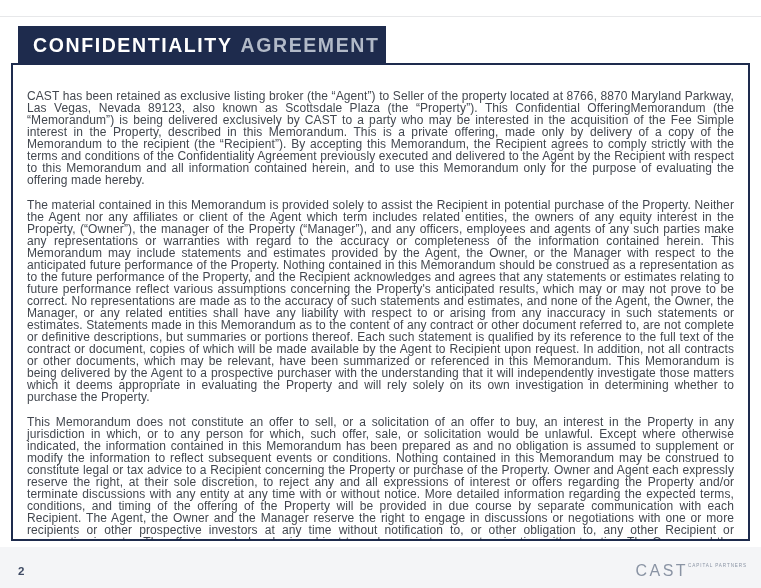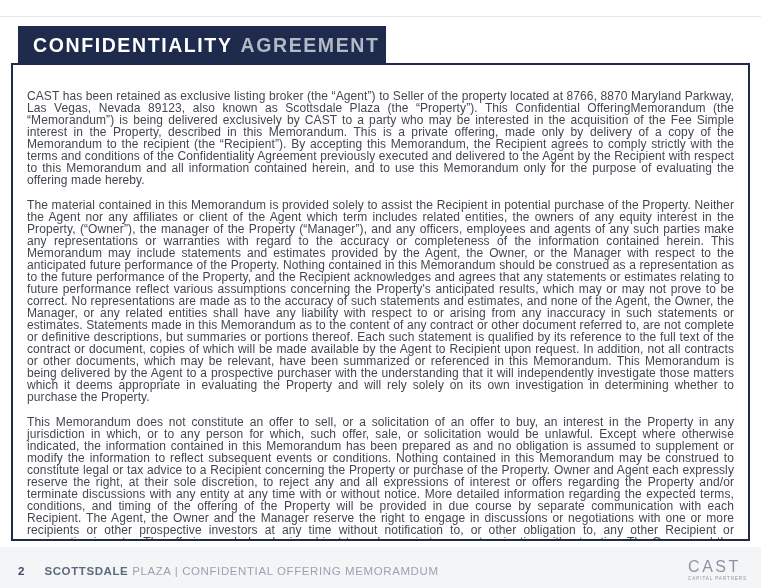--- a/index.html
+++ b/index.html
@@ -26,21 +26,21 @@
   }
 
   .footer{
     position:absolute;left:0;bottom:0;width:761px;height:47px;background:#f4f5f7;
     display:flex;align-items:center;box-sizing:border-box;padding:0 14px 0 18px;
   }
   .page-number{font-size:11.5px;font-weight:700;color:#3e4a63;margin-right:20px;}
   .footer-title{font-size:11.5px;letter-spacing:0.6px;color:#9aa2b2;font-weight:400;white-space:nowrap;}
   .footer-title .bold{font-weight:700;color:#5d6980;}
   .footer-spacer{flex:1;}
-  .logo{display:flex;flex-direction:column;align-items:flex-start;line-height:1;}
+  .logo{display:flex;flex-direction:row;align-items:flex-start;line-height:1;}
   .logo-name{font-size:16px;font-weight:300;letter-spacing:2.5px;color:#8a94a4;}
   .logo-tagline{font-size:4.6px;letter-spacing:0.9px;color:#8a94a4;margin-top:1.5px;}
 </style>
 </head>
 <body>
 
 <div class="page">
   <div class="top-hairline"></div>
 
   <div class="title-bar">
@@ -49,22 +49,19 @@
   </div>
 
   <div class="content-box">
     <p>CAST has been retained as exclusive listing broker (the “Agent”) to Seller of the property located at 8766, 8870 Maryland Parkway, Las Vegas, Nevada 89123, also known as Scottsdale Plaza (the “Property”). This Confidential OfferingMemorandum (the “Memorandum”) is being delivered exclusively by CAST to a party who may be interested in the acquisition of the Fee Simple interest in the Property, described in this Memorandum. This is a private offering, made only by delivery of a copy of the Memorandum to the recipient (the “Recipient”). By accepting this Memorandum, the Recipient agrees to comply strictly with the terms and conditions of the Confidentiality Agreement previously executed and delivered to the Agent by the Recipient with respect to this Memorandum and all information contained herein, and to use this Memorandum only for the purpose of evaluating the offering made hereby.</p>
     <p>The material contained in this Memorandum is provided solely to assist the Recipient in potential purchase of the Property. Neither the Agent nor any affiliates or client of the Agent which term includes related entities, the owners of any equity interest in the Property, (“Owner”), the manager of the Property (“Manager”), and any officers, employees and agents of any such parties make any representations or warranties with regard to the accuracy or completeness of the information contained herein. This Memorandum may include statements and estimates provided by the Agent, the Owner, or the Manager with respect to the anticipated future performance of the Property. Nothing contained in this Memorandum should be construed as a representation as to the future performance of the Property, and the Recipient acknowledges and agrees that any statements or estimates relating to future performance reflect various assumptions concerning the Property's anticipated results, which may or may not prove to be correct. No representations are made as to the accuracy of such statements and estimates, and none of the Agent, the Owner, the Manager, or any related entities shall have any liability with respect to or arising from any inaccuracy in such statements or estimates. Statements made in this Memorandum as to the content of any contract or other document referred to, are not complete or definitive descriptions, but summaries or portions thereof. Each such statement is qualified by its reference to the full text of the contract or document, copies of which will be made available by the Agent to Recipient upon request. In addition, not all contracts or other documents, which may be relevant, have been summarized or referenced in this Memorandum. This Memorandum is being delivered by the Agent to a prospective purchaser with the understanding that it will independently investigate those matters which it deems appropriate in evaluating the Property and will rely solely on its own investigation in determining whether to purchase the Property.</p>
     <p>This Memorandum does not constitute an offer to sell, or a solicitation of an offer to buy, an interest in the Property in any jurisdiction in which, or to any person for which, such offer, sale, or solicitation would be unlawful. Except where otherwise indicated, the information contained in this Memorandum has been prepared as and no obligation is assumed to supplement or modify the information to reflect subsequent events or conditions. Nothing contained in this Memorandum may be construed to constitute legal or tax advice to a Recipient concerning the Property or purchase of the Property. Owner and Agent each expressly reserve the right, at their sole discretion, to reject any and all expressions of interest or offers regarding the Property and/or terminate discussions with any entity at any time with or without notice. More detailed information regarding the expected terms, conditions, and timing of the offering of the Property will be provided in due course by separate communication with each Recipient. The Agent, the Owner and the Manager reserve the right to engage in discussions or negotiations with one or more recipients or other prospective investors at any time without notification to, or other obligation to, any other Recipient or prospective investor. The offering made hereby is subject to a change in terms or termination without notice. The Owner and the Manager will remain free to operate the Property in their sole and absolute discretion during the evaluation and offering process, including the taking of such actions, whether within or outside of the ordinary course of business, which the Owner or the Manager shall deem necessary, prudent or desirable. By accepting the package, you agree (i) to hold and treat it in the strictest confidence, (ii) not to photocopy or duplicate it, (iii) not to disclose the package or any of the contents to any other entity (except to outside advisors retained by you, if necessary, for your determination of whether or not to make a proposal and from whom you have obtained an agreement of confidentiality) without the prior written authorization of Owner or Agent, (iv) not use the package or any of the contents in any fashion or manner detrimental to the interest of Owner or Agent, and (v) to return it to the Agent immediately upon request of Agent or Owner. The information contained herein has been obtained from the owner of the property or from other sources we deem reliable. We have no reason to doubt its accuracy, but do not guarantee it.</p>
   </div>
 
   <div class="footer">
     <span class="page-number">2</span>
-    <span class="footer-title">
-      <span class="bold">SCOTTSDALE</span><span> PLAZA | CONFIDENTIAL OFFERING MEMORAMDUM</span>
-    </span>
     <span class="footer-spacer"></span>
     <span class="logo">
       <span class="logo-name">CAST</span>
       <span class="logo-tagline">CAPITAL PARTNERS</span>
     </span>
   </div>
 </div>
 
 </body></html>

